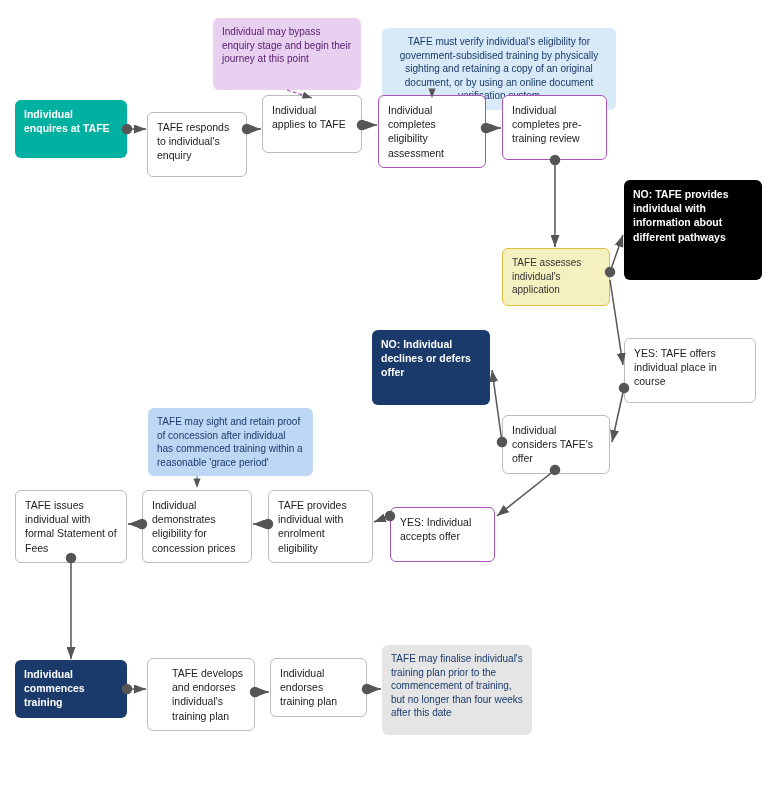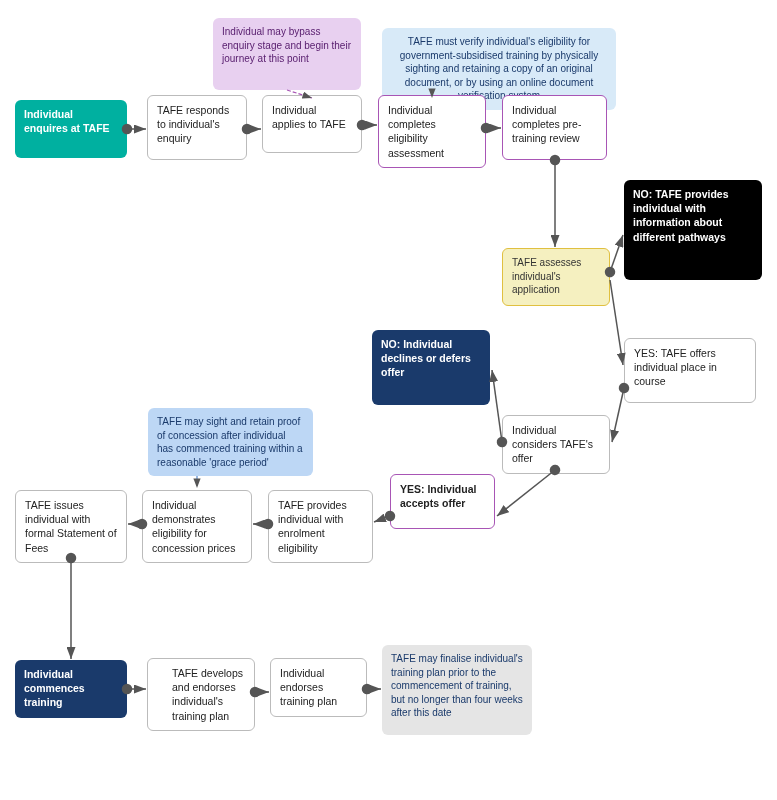--- a/index.html
+++ b/index.html
@@ -100,21 +100,21 @@
   </div>
 
   <div class="box box-tafe-note" style="top:28px;left:382px;width:234px;min-height:80px;text-align:center;">
     <span>TAFE must verify individual's eligibility for government-subsidised training by physically sighting and retaining a copy of an original document, or by using an online document verification system</span>
   </div>
 
   <div class="box box-teal" style="top:100px;left:15px;width:112px;min-height:58px;">
     <span>Individual enquires at TAFE</span>
   </div>
 
-  <div class="box box-white" style="top:95px;left:147px;width:100px;min-height:65px;">
+  <div class="box box-white" style="top:112px;left:147px;width:100px;min-height:65px;">
     <span>TAFE responds to individual's enquiry</span>
   </div>
 
   <div class="box box-white" style="top:95px;left:262px;width:100px;min-height:58px;">
     <span>Individual applies to TAFE</span>
   </div>
 
   <div class="box box-purple-outline" style="top:95px;left:378px;width:108px;min-height:65px;">
     <span>Individual completes eligibility assessment</span>
   </div>
@@ -152,21 +152,21 @@
   </div>
 
   <div class="box box-white" style="top:490px;left:142px;width:110px;min-height:68px;">
     <span>Individual demonstrates eligibility for concession prices</span>
   </div>
 
   <div class="box box-white" style="top:490px;left:268px;width:105px;min-height:68px;">
     <span>TAFE provides individual with enrolment eligibility</span>
   </div>
 
-  <div class="box box-purple-outline" style="top:474px;left:390px;width:105px;min-height:55px;font-weight:bold;">
+  <div class="box box-purple-outline" style="top:507px;left:390px;width:105px;min-height:55px;">
     <span>YES: Individual accepts offer</span>
   </div>
 
   <div class="box box-blue-dark" style="top:660px;left:15px;width:112px;min-height:58px;">
     <span>Individual commences training</span>
   </div>
 
   <div class="box box-white" style="top:658px;left:147px;width:108px;min-height:68px;padding-left:24px;">
     <span>TAFE develops and endorses individual's training plan</span>
   </div>

